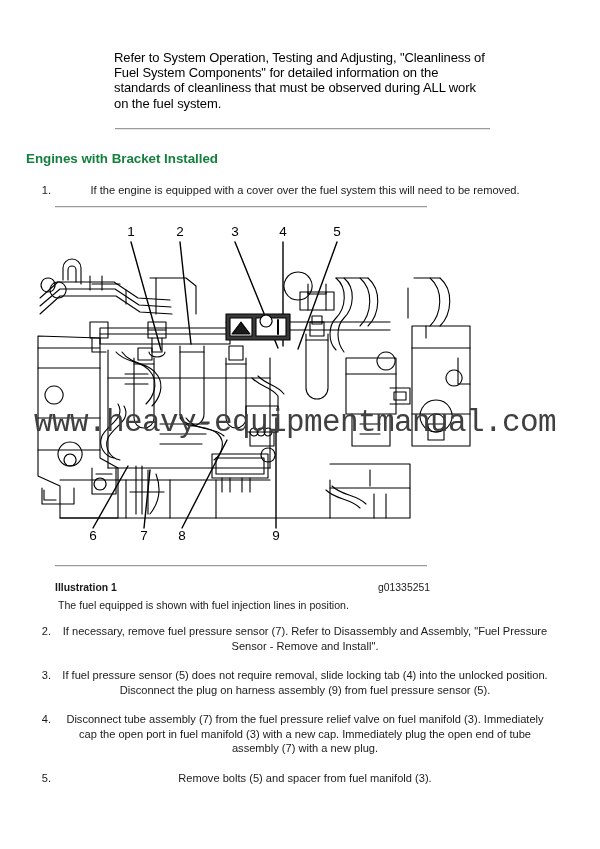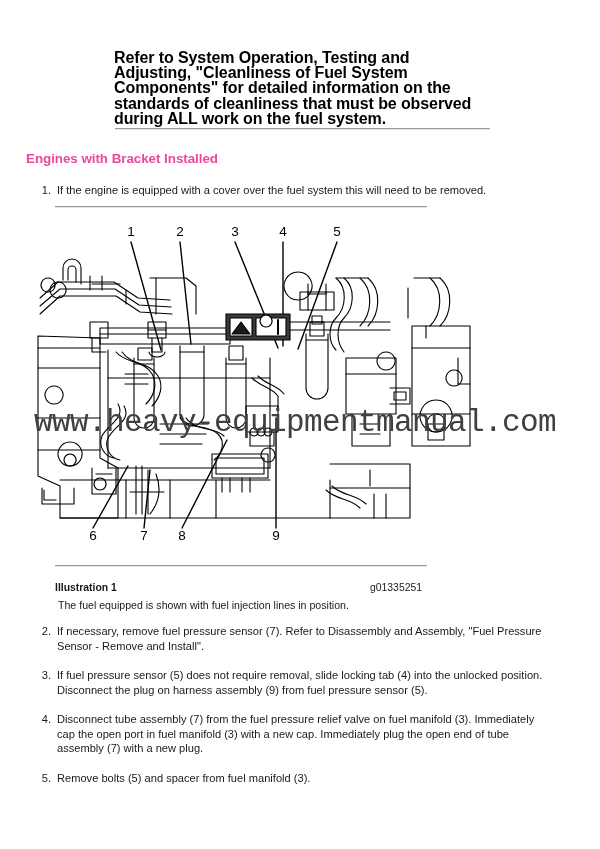--- a/index.html
+++ b/index.html
@@ -22,22 +22,22 @@
     height: 849px;
     background: #ffffff;
   }
 
   
   .intro-note {
     position: absolute;
     left: 114px;
     top: 50px;
     width: 372px;
-    font-size: 16px;
-    font-weight: bold;
+    font-size: 13px;
+    font-weight: normal;
     line-height: 15.2px;
     color: #000;
     letter-spacing: -0.1px;
   }
 
   
   .hr {
     position: absolute;
     height: 2px;
     background: linear-gradient(to bottom, #9a9a9a 0 1px, #e6e6e6 1px 2px);
@@ -46,21 +46,21 @@
   .hr-step1  { left: 55px;  top: 206px; width: 372px; }
   .hr-illus  { left: 55px;  top: 565px; width: 372px; }
 
   
   .section-heading {
     position: absolute;
     left: 26px;
     top: 151px;
     font-size: 13.4px;
     font-weight: bold;
-    color: #ec4899;
+    color: #15803d;
     letter-spacing: -0.05px;
     text-align: right;
   }
 
   
   .step {
     position: absolute;
     font-size: 11.1px;
     line-height: 14.6px;
     color: #1a1a1a;
@@ -68,20 +68,21 @@
   .step .num {
     position: absolute;
     left: 0;
     top: 0;
     width: 18px;
     text-align: right;
   }
   .step .txt {
     display: block;
     margin-left: 24px;
+    text-align: center;
   }
 
   .step-1 { left: 33px; top: 183px; width: 520px; }
   .step-2 { left: 33px; top: 624px; width: 520px; }
   .step-3 { left: 33px; top: 668px; width: 520px; }
   .step-4 { left: 33px; top: 712px; width: 520px; }
   .step-5 { left: 33px; top: 771px; width: 520px; }
 
   
   .illustration {
@@ -109,21 +110,21 @@
   
   .caption-row {
     position: absolute;
     left: 55px;
     top: 582px;
     width: 375px;
     font-size: 10.4px;
     color: #1a1a1a;
   }
   .caption-title { position: absolute; left: 0; top: 0; font-weight: bold; }
-  .caption-id { position: absolute; right: 8px; top: 0; }
+  .caption-id { position: absolute; right: 0; top: 0; }
   .caption-desc {
     position: absolute;
     left: 58px;
     top: 599px;
     font-size: 10.6px;
     color: #1a1a1a;
   }
 </style>
 </head>
 <body>

